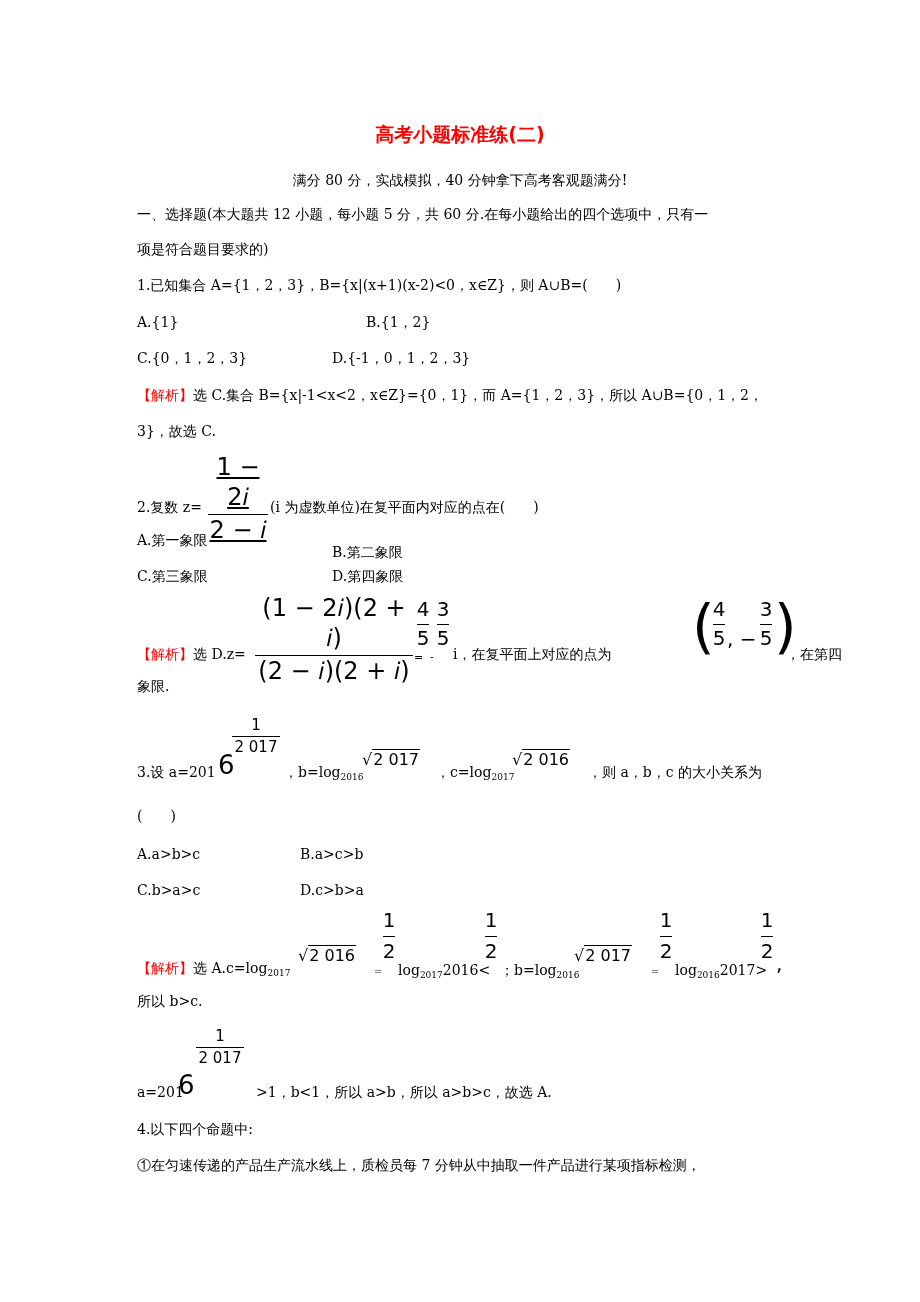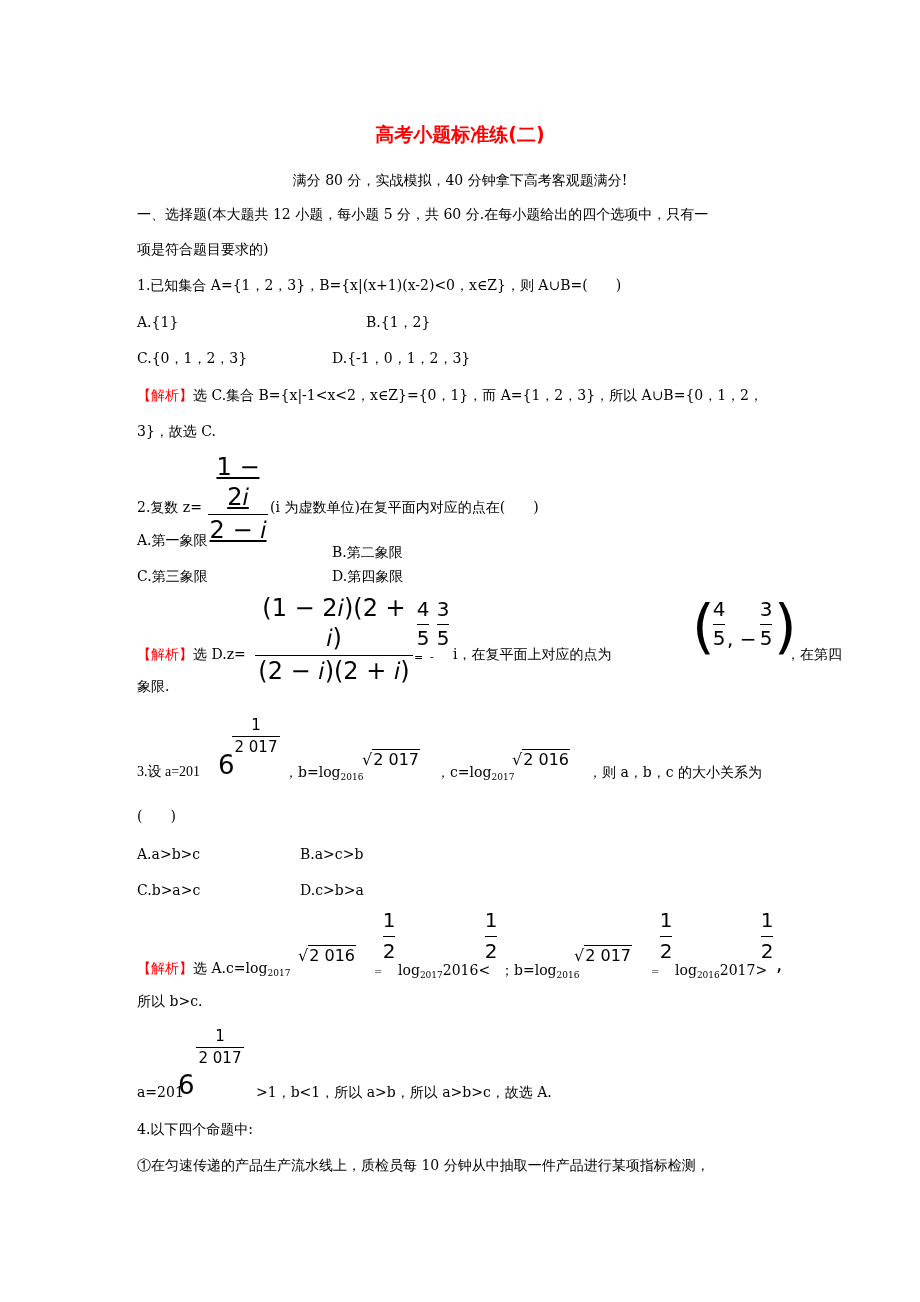--- a/index.html
+++ b/index.html
@@ -81,21 +81,21 @@
 <div class="line math" style="left:727px;top:630px;font-size:20px;">, −</div>
 <div class="frac mid" style="left:757px;top:596px;width:18px;">
   <span class="num" style="line-height:26px;">3</span>
   <span class="bar" style="margin:2px 3px 0 3px;"></span>
   <span class="den" style="line-height:26px;">5</span>
 </div>
 <div class="paren" style="left:774px;top:598px;">)</div>
 <div class="line" style="left:786px;top:645px;">，在第四</div>
 <div class="line" style="left:137px;top:677px;">象限.</div>
 
-<div class="line" style="left:137px;top:763px;font-family:Liberation Serif, serif;">3.设 a=201</div>
+<div class="line" style="left:137px;top:763px;">3.设 a=201</div>
 <div class="line math" style="left:218px;top:750px;font-size:26px;line-height:30px;">6</div>
 <div class="frac" style="left:232px;top:716px;width:48px;font-size:15px;">
   <span class="num" style="line-height:18px;">1</span>
   <span class="bar" style="margin-top:2px;"></span>
   <span class="den" style="line-height:20px;">2 017</span>
 </div>
 <div class="line" style="left:284px;top:763px;"><span>，b=log</span><span class="sub">2016</span></div>
 <div class="sqrt" style="left:362px;top:750px;"><span>√</span><span class="rad">2 017</span></div>
 <div class="line" style="left:436px;top:763px;"><span>，c=log</span><span class="sub">2017</span></div>
 <div class="sqrt" style="left:512px;top:750px;"><span>√</span><span class="rad">2 016</span></div>
@@ -142,13 +142,13 @@
 <div class="line" style="left:137px;top:1083px;">a=201</div>
 <div class="line math" style="left:178px;top:1070px;font-size:26px;line-height:30px;">6</div>
 <div class="frac" style="left:196px;top:1027px;width:48px;font-size:15px;">
   <span class="num" style="line-height:18px;">1</span>
   <span class="bar" style="margin-top:2px;"></span>
   <span class="den" style="line-height:20px;">2 017</span>
 </div>
 <div class="line" style="left:256px;top:1083px;">&gt;1，b&lt;1，所以 a&gt;b，所以 a&gt;b&gt;c，故选 A.</div>
 
 <div class="line" style="left:137px;top:1120px;">4.以下四个命题中:</div>
-<div class="line" style="left:137px;top:1156px;">①在匀速传递的产品生产流水线上，质检员每 10 分钟从中抽取一件产品进行某项指标检测，</div>
+<div class="line" style="left:137px;top:1156px;">①在匀速传递的产品生产流水线上，质检员每 7 分钟从中抽取一件产品进行某项指标检测，</div>
 
 </body></html>

